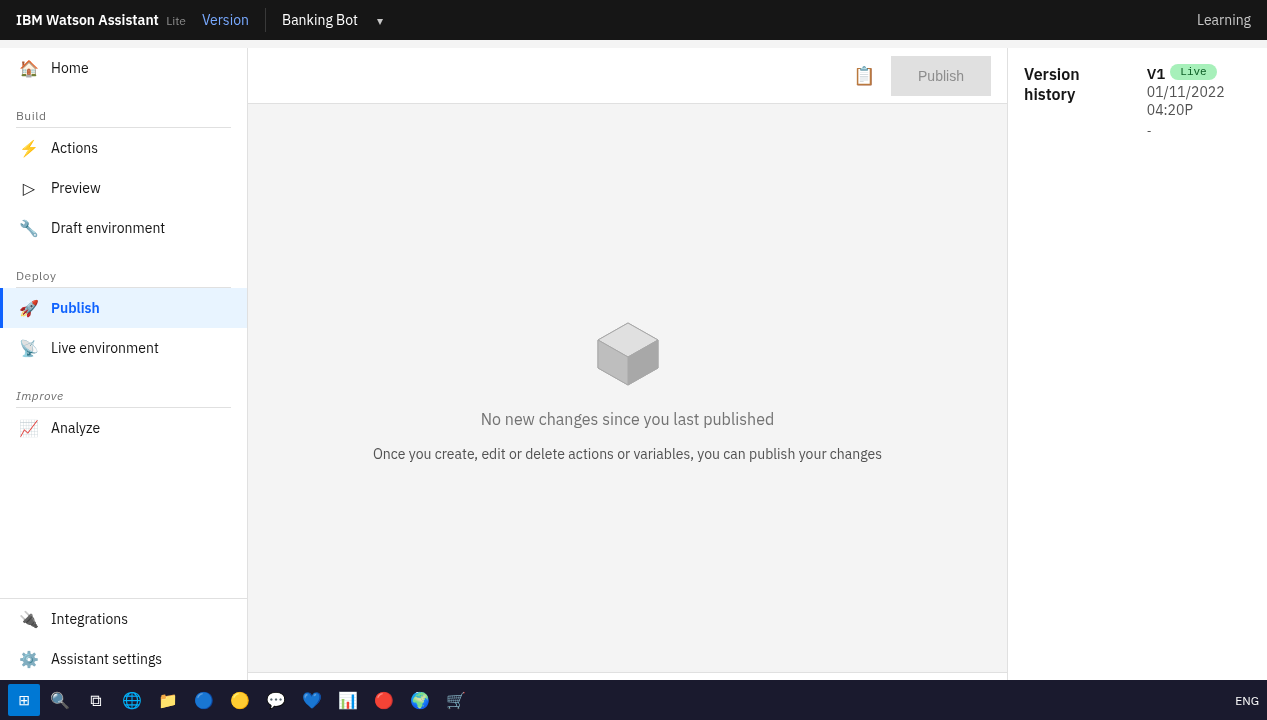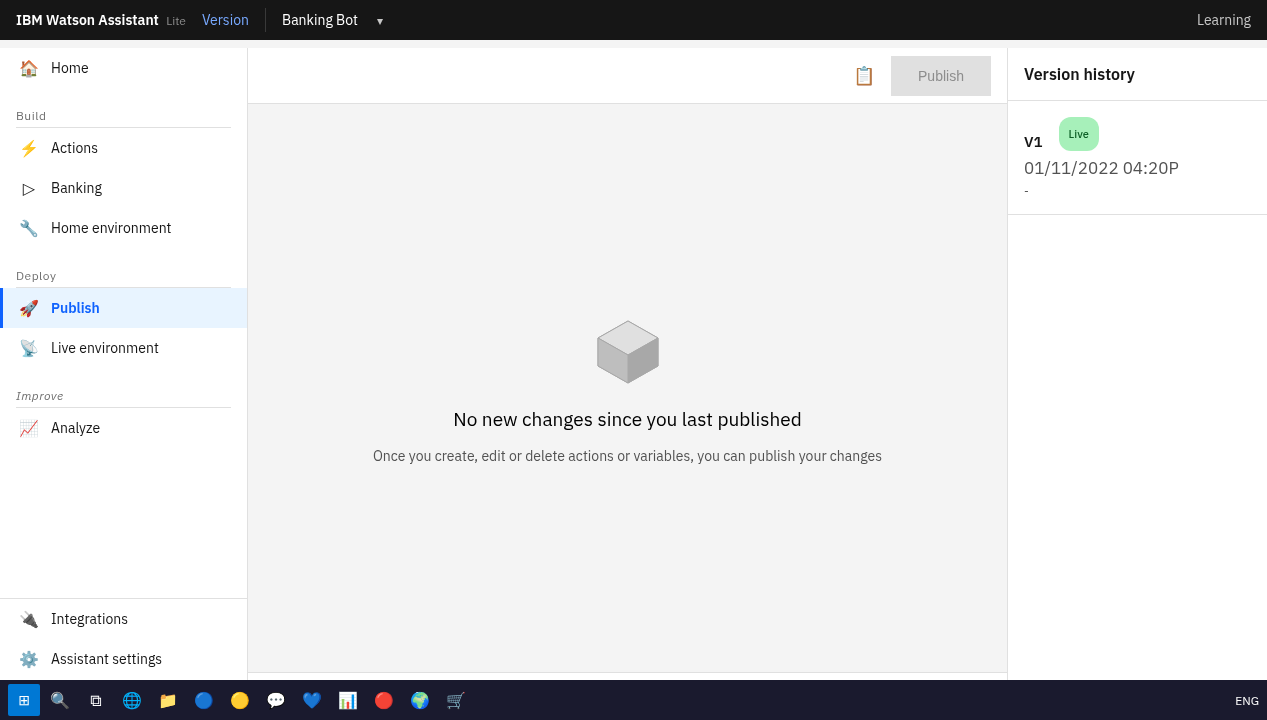--- a/index.html
+++ b/index.html
@@ -176,22 +176,22 @@
     .main-body {
       flex: 1;
       display: flex;
       align-items: center;
       justify-content: center;
       flex-direction: column;
       gap: 16px;
     }
 
     .no-changes-title {
-      font-size: 19px;
-      color: #000000;
+      font-size: 16px;
+      color: #737373;
       font-weight: 400;
     }
     .no-changes-subtitle {
       font-size: 14px;
       color: #525252;
     }
 
     
     .pagination-bar {
       background: #fff;
@@ -239,57 +239,56 @@
       font-size: 14px;
     }
     .pagination-arrow.disabled { color: #c6c6c6; cursor: default; }
 
     
     .version-history-panel {
       width: 260px;
       background: #fff;
       border-left: 1px solid #e0e0e0;
       display: flex;
-      flex-direction: column;
       flex-shrink: 0;
       height: 100%;
       overflow-y: auto;
     }
     .version-history-header {
       padding: 16px;
       font-size: 16px;
       font-weight: 600;
       color: #161616;
       border-bottom: 1px solid #e0e0e0;
     }
     .version-item {
       padding: 16px;
       border-bottom: 1px solid #e0e0e0;
     }
     .version-item-top {
       display: flex;
-      align-items: flex-end;
-      gap: 16px;
-      margin-bottom: 6px;
+      align-items: flex-start;
+      gap: 5px;
     }
     .version-label {
       font-size: 15px;
       font-weight: 600;
       color: #161616;
     }
     .live-badge {
       background: #a7f0ba;
       color: #0e6027;
       font-size: 11px;
-      padding: 10px 10px;
+      padding: 2px 10px;
       border-radius: 12px;
       font-weight: 500;
+      font-family: Liberation Mono, monospace;
     }
     .version-date {
-      font-size: 17px;
+      font-size: 14px;
       color: #525252;
     }
     .version-description {
       font-size: 12px;
       color: #525252;
       margin-top: 4px;
     }
 
     
     .taskbar {
@@ -369,25 +368,25 @@
       <div class="sidebar-section-label">Build</div>
       <div class="sidebar-divider"></div>
     </div>
 
     <div class="sidebar-item">
       <span class="sidebar-item-icon">⚡</span>
       <span>Actions</span>
     </div>
     <div class="sidebar-item">
       <span class="sidebar-item-icon">▷</span>
-      <span>Banking</span>
+      <span>Preview</span>
     </div>
     <div class="sidebar-item">
       <span class="sidebar-item-icon">🔧</span>
-      <span>Home environment</span>
+      <span>Draft environment</span>
     </div>
 
     <div style="padding: 8px 0 0 0;">
       <div class="sidebar-section-label">Deploy</div>
       <div class="sidebar-divider"></div>
     </div>
 
     <div class="sidebar-item active">
       <span class="sidebar-item-icon">🚀</span>
       <span>Publish</span>

